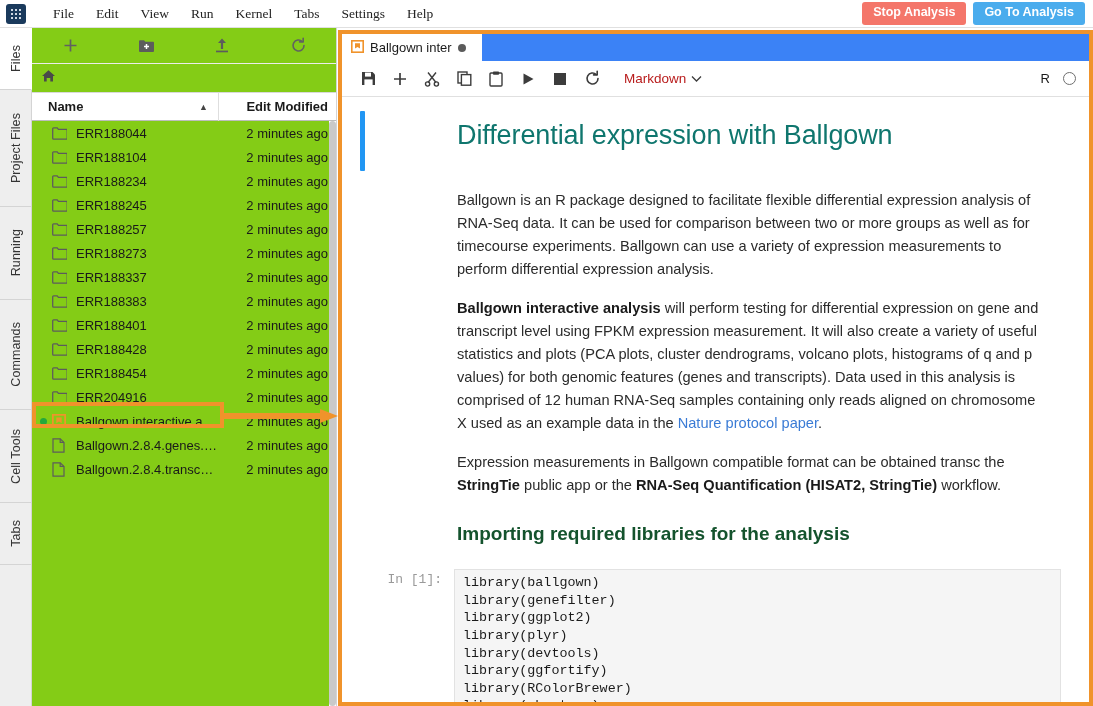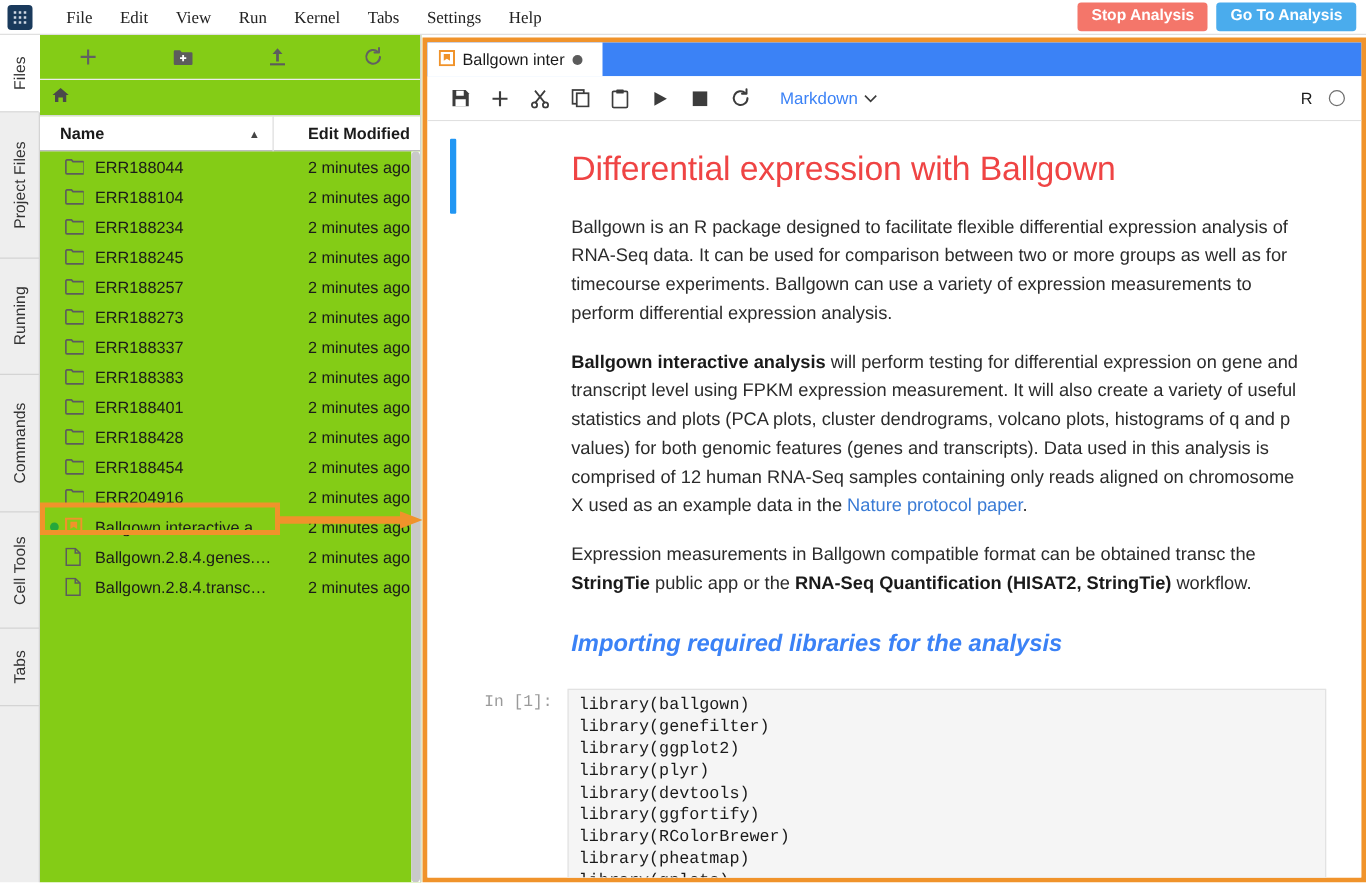--- a/index.html
+++ b/index.html
@@ -127,50 +127,50 @@
   }
   .nb-toolbar {
     height: 36px; background: #fff; display: flex; align-items: center;
     border-bottom: 1px solid #e0e0e0; padding-left: 10px;
   }
   .nb-tool {
     width: 32px; height: 30px; display: flex; align-items: center; justify-content: center;
     color: #3c3c3c; cursor: pointer;
   }
   .celltype {
-    margin-left: 16px; font-size: 13.5px; color: #3b82f6; display: flex;
+    margin-left: 16px; font-size: 13.5px; color: #b91c1c; display: flex;
     align-items: center; gap: 5px; cursor: pointer;
   }
   .nb-right { margin-left: auto; display: flex; align-items: center; gap: 13px; padding-right: 13px; }
   .kernel-name { font-size: 13px; color: #1a1a1a; }
   .kernel-idle {
     width: 13px; height: 13px; border-radius: 50%;
     border: 1.6px solid #6f6f6f; background: #fff;
   }
   .nb-scrollarea {
     position: relative; height: 605px; overflow: hidden; background: #fff;
   }
   .cell-md { position: relative; display: flex; padding: 12px 0 0 0; }
   .active-bar {
     position: absolute; left: 18px; top: 14px; width: 5px; height: 60px;
     background: #2196f3; border-radius: 1px;
   }
   .md-body { margin-left: 115px; width: 590px; padding-top: 10px; }
   h1.nb-h1 {
-    font-size: 27px; font-weight: normal; color: #ef4444; line-height: 1.25;
-    margin-bottom: 18px; letter-spacing: -0.1px;
+    font-size: 27px; font-weight: normal; color: #0f766e; line-height: 1.25;
+    margin-bottom: 36px; letter-spacing: -0.1px;
   }
   p.nb-p {
     font-size: 14.6px; color: #2b2b2b; line-height: 1.58; margin-bottom: 16px;
   }
   p.nb-p b { font-weight: bold; color: #1a1a1a; }
   a.nb-link { color: #3a7bd5; text-decoration: none; }
   h2.nb-h2 {
-    font-size: 19px; font-weight: bold; color: #3b82f6;
-    margin-top: 26px; margin-bottom: 14px; font-style: italic;
+    font-size: 19px; font-weight: bold; color: #14532d;
+    margin-top: 26px; margin-bottom: 14px;
   }
   .cell-code { display: flex; margin-top: 10px; padding-left: 0; }
   .prompt {
     width: 112px; text-align: right; padding-right: 12px; padding-top: 3px;
     font-family: "Liberation Mono", monospace; font-size: 13px; color: #9a9a9a;
   }
   .code-area {
     flex: 1; background: #f5f5f5; border: 1px solid #e2e2e2; margin-right: 28px;
     padding: 4px 8px 6px 8px;
     font-family: "Liberation Mono", monospace; font-size: 13.4px;

